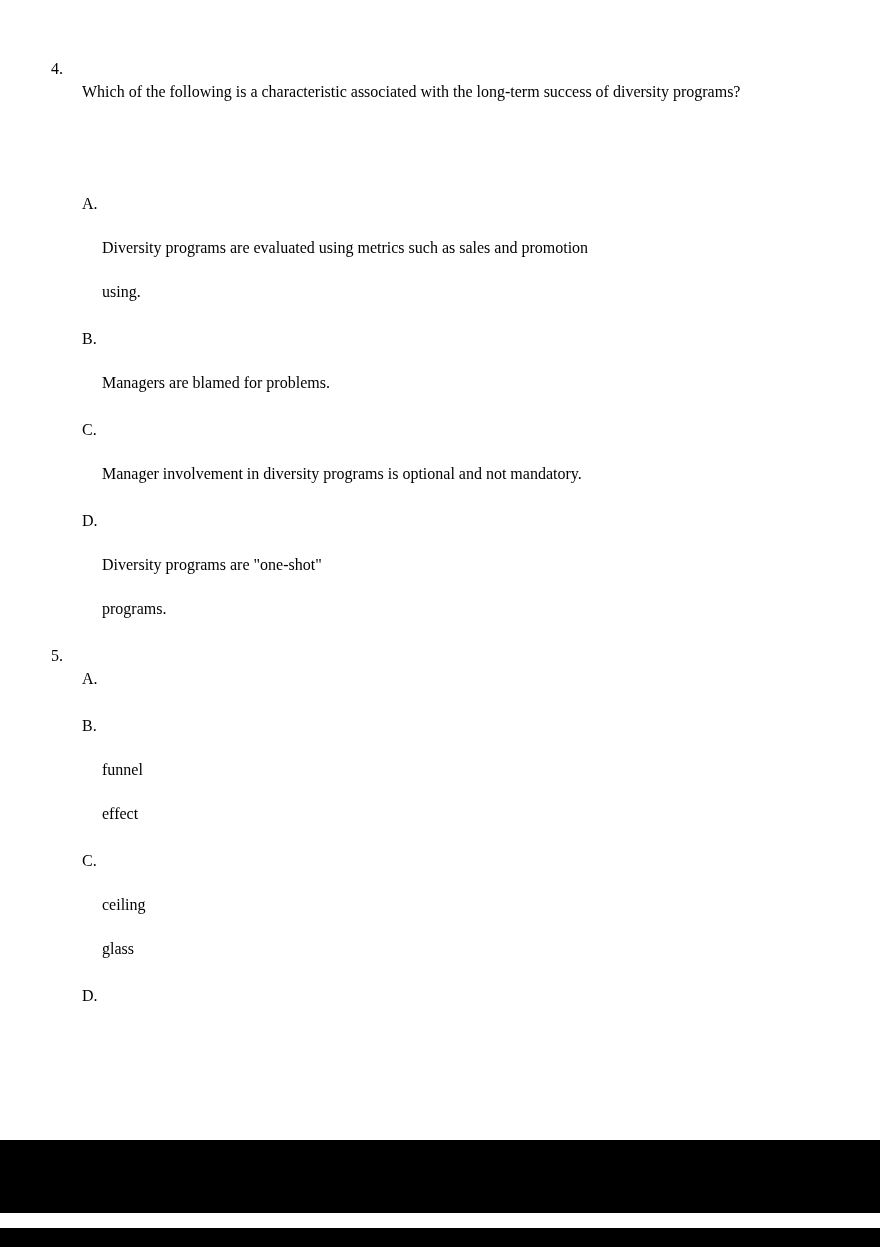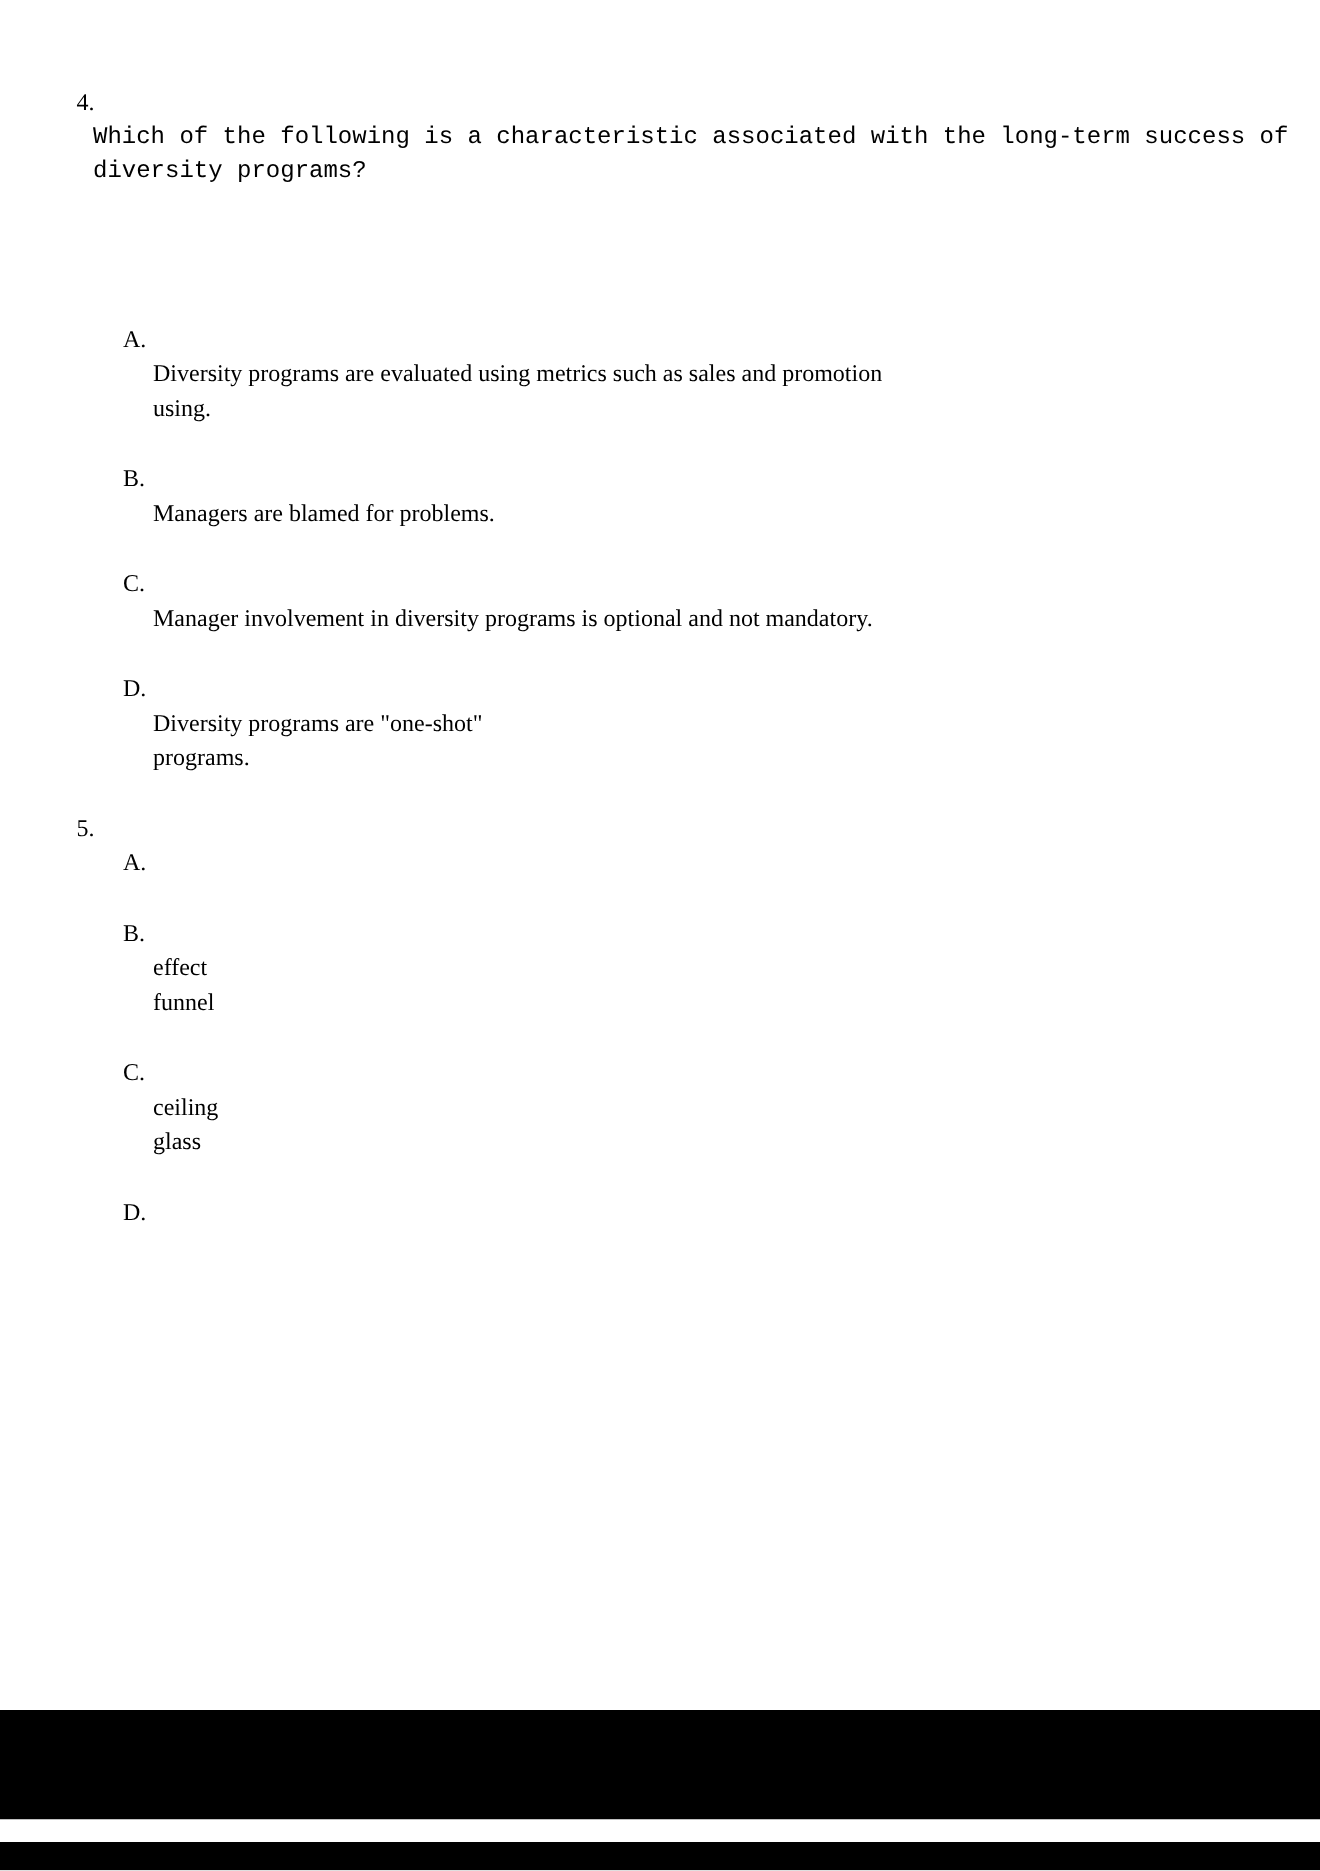--- a/index.html
+++ b/index.html
@@ -15,24 +15,24 @@
     background: var(--bg, #ffffff);
     color: var(--fg, #000000);
     font-size: 16px;
     line-height: 23px;
     overflow: hidden;
   }
   .content { padding-top: 57px; }
   .question {}
   .question.second { margin-top: 18px; }
   .q-number { padding-left: 51px; }
-  .q-text { padding-left: 62px; margin-bottom: 89px; font-family: Liberation Mono, monospace; }
+  .q-text { padding-left: 82px; margin-bottom: 89px; }
   .option { margin-bottom: 24px; }
   .opt-label { padding-left: 82px; }
-  .opt-line { padding-left: 102px; }
+  .opt-line { padding-left: 102px; margin-top: 21px; }
   .footer-black-top {
     position: absolute; left: 0; top: 1140; top: 1140px;
     width: 880px; height: 73px; background: var(--bar, #000000);
   }
   .footer-white-strip {
     position: absolute; left: 0; top: 1213px;
     width: 880px; height: 15px; background: var(--bg, #ffffff);
   }
   .footer-black-bottom {
     position: absolute; left: 0; top: 1228px;
@@ -74,22 +74,22 @@
 
     <section class="question second">
       <div class="q-number">5.</div>
 
       <div class="option">
         <div class="opt-label">A.</div>
       </div>
 
       <div class="option">
         <div class="opt-label">B.</div>
+        <div class="opt-line">funnel</div>
         <div class="opt-line">effect</div>
-        <div class="opt-line">funnel</div>
       </div>
 
       <div class="option">
         <div class="opt-label">C.</div>
         <div class="opt-line">ceiling</div>
         <div class="opt-line">glass</div>
       </div>
 
       <div class="option">
         <div class="opt-label">D.</div>

